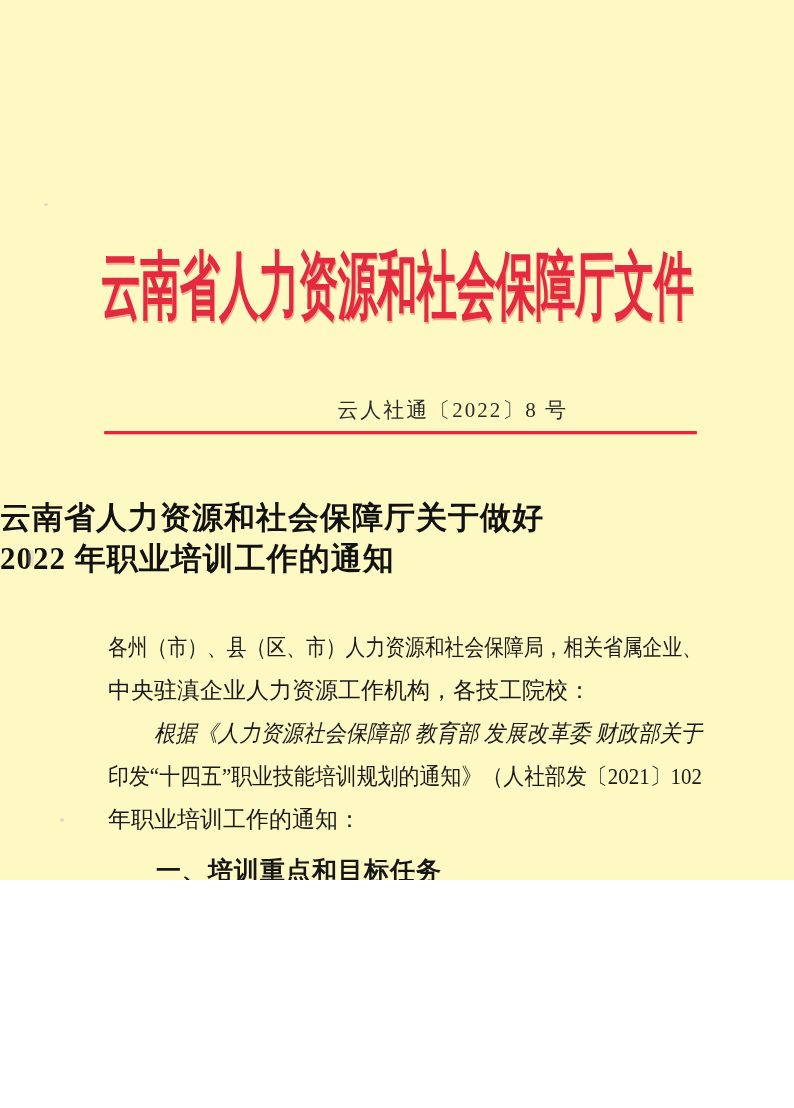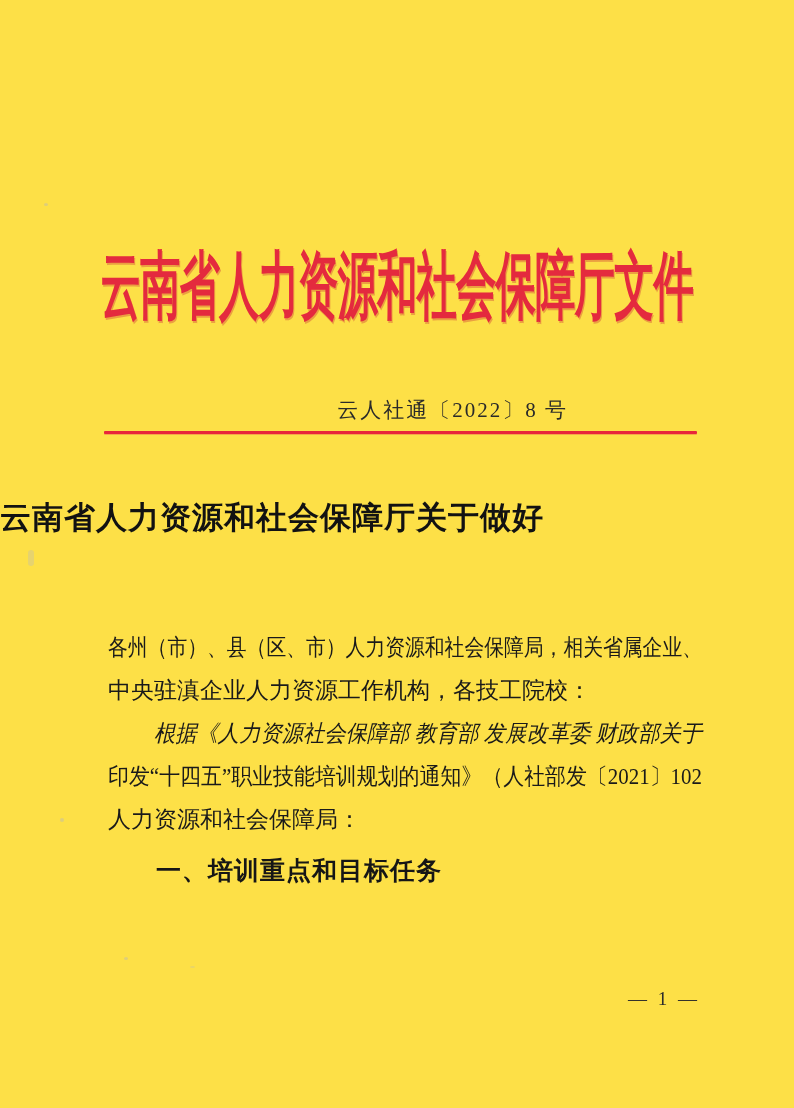--- a/index.html
+++ b/index.html
@@ -3,23 +3,23 @@
 <meta charset="utf-8">
 <style>
   html, body {
     margin: 0;
     padding: 0;
     background: #ffffff;
   }
   .page {
     position: relative;
     width: 794px;
-    height: 1108px;
+    height: 880px;
     margin: 0 auto;
-    background: #fde047;
+    background: #fef9c3;
     overflow: hidden;
     font-family: "Liberation Serif", "DejaVu Serif", serif;
     color: #1c1c1c;
   }
 
   
   .banner {
     position: absolute;
     top: 250px;
     left: 0;
@@ -142,37 +142,38 @@
 <div class="page">
 
   <div class="banner" style="color: rgb(228, 42, 62);">云南省人力资源和社会保障厅文件</div>
 
   <div class="doc-number">云人社通〔2022〕8 号</div>
 
   <div class="red-rule" style="background: rgb(232, 37, 58);"></div>
 
   <div class="notice-title">
     <div>云南省人力资源和社会保障厅关于做好</div>
+    <div>2022 年职业培训工作的通知</div>
   </div>
 
   <div class="body-text">
     <div class="line">
       <span style="transform: scaleX(0.86087);">各州（市）、县（区、市）人力资源和社会保障局，相关省属企业、</span>
     </div>
     <div class="line">
       <span>中央驻滇企业人力资源工作机构，各技工院校：</span>
     </div>
     <div class="line indent">
       <span style="transform: scaleX(0.925285);">根据《人力资源社会保障部 教育部 发展改革委 财政部关于</span>
     </div>
     <div class="line">
       <span style="transform: scaleX(0.909757);">印发“十四五”职业技能培训规划的通知》（人社部发〔2021〕102</span>
     </div>
     <div class="line">
-      <span>人力资源和社会保障局：</span>
+      <span>年职业培训工作的通知：</span>
     </div>
 
     <div class="section-heading">一、培训重点和目标任务</div>
   </div>
 
   <div class="page-number">— 1 —</div>
 
   <div class="speck s1"></div>
   <div class="speck s2"></div>
   <div class="speck s3"></div>

